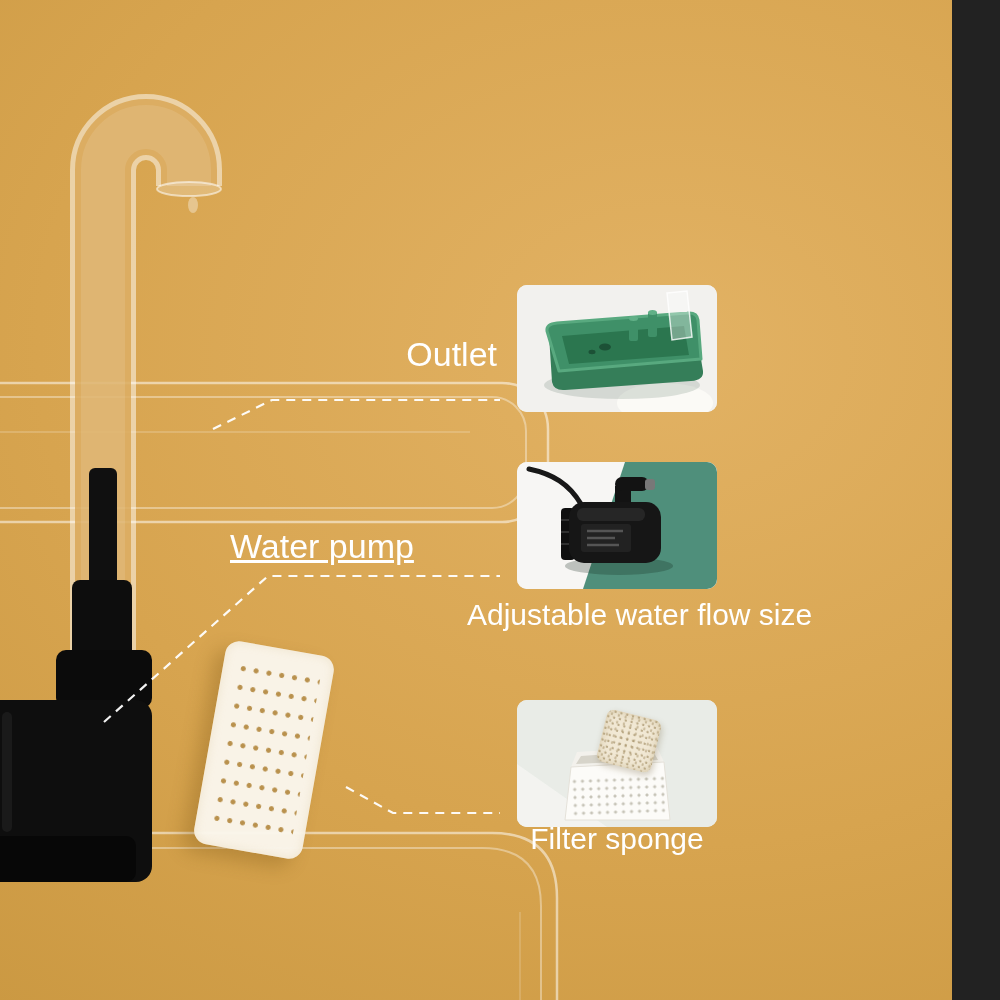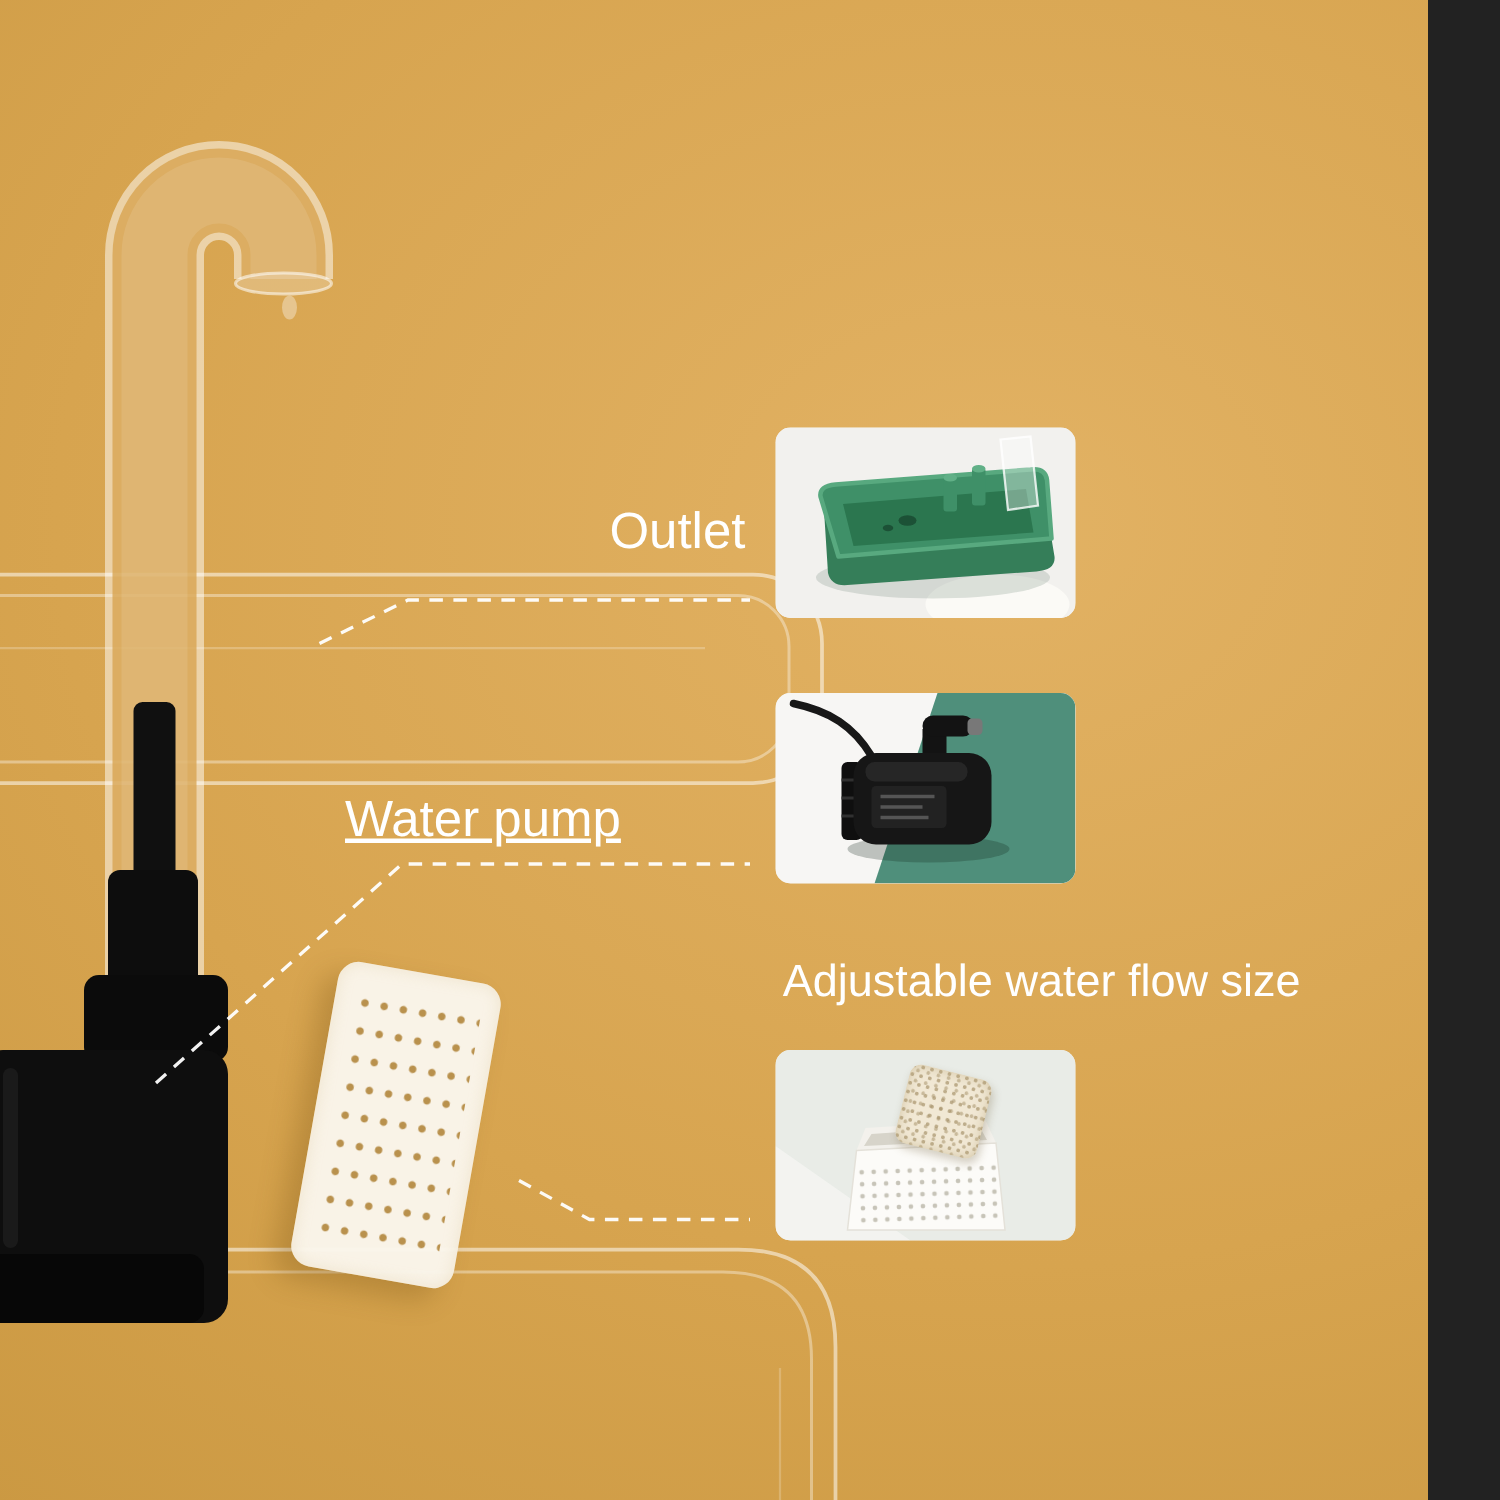--- a/index.html
+++ b/index.html
@@ -20,21 +20,21 @@
   .plate-holes {
     position:absolute; left:12px; right:12px; top:14px; bottom:14px;
     background-image: radial-gradient(circle at center, #b9914d 2.1px, rgba(185,145,77,0) 2.9px);
     background-size:13px 19px; background-position:2px 3px;
   }
 
   
   .label { position:absolute; color:#ffffff; font-weight:400; line-height:1.1; }
   .label-outlet { top:336px; left:280px; width:217px; text-align:right; font-size:34px; }
   .label-pump   { top:528px; left:230px; width:267px; text-align:left; font-size:34px;text-decoration:underline; }
-  .label-flow   { top:598px; left:467px; width:400px; text-align:right; font-size:30px;margin-top:40px; }
+  .label-flow   { top:598px; left:467px; width:400px; text-align:left; font-size:30px; }
   .label-filter { top:822px; left:512px; width:210px; text-align:center; font-size:30px; }
 
   
   .inset {
     position:absolute; left:517px; width:200px; height:127px;
     border-radius:10px; overflow:hidden; background:#f2f1ee;
   }
   .inset svg { position:absolute; inset:0; width:100%; height:100%; }
   .inset-outlet { top:285px; }
   .inset-pump   { top:462px; }
@@ -100,20 +100,21 @@
     </g>
   </svg>
 
   <div class="filter-plate">
     <div class="plate-holes"></div>
   </div>
 
   <div class="label label-outlet">Outlet</div>
   <div class="label label-pump">Water pump</div>
   <div class="label label-flow">Adjustable water flow size</div>
+  <div class="label label-filter">Filter sponge</div>
 
   <div class="inset inset-outlet">
     <svg viewBox="0 0 200 127" aria-hidden="true">
       <rect x="0" y="0" width="200" height="127" fill="#f2f1ee"></rect>
       <ellipse cx="148" cy="118" rx="48" ry="20" fill="#fbfaf6"></ellipse>
       <ellipse cx="105" cy="100" rx="78" ry="14" fill="rgba(80,105,90,0.18)"></ellipse>
       <g>
         <path d="M32 50 L178 38 L186 86 Q187 95 174 96 L48 105 Q37 106 35 97 Z" fill="#357e59"></path>
         <path d="M30 46 Q29 39 40 38 L170 28 Q180 27 181 35 L184 74 L42 86 Z" fill="#3f9068" stroke="#58a97f" stroke-width="3" stroke-linejoin="round"></path>
         <path d="M45 51 L167 41 L172 70 L52 79 Z" fill="#2b764f"></path>

